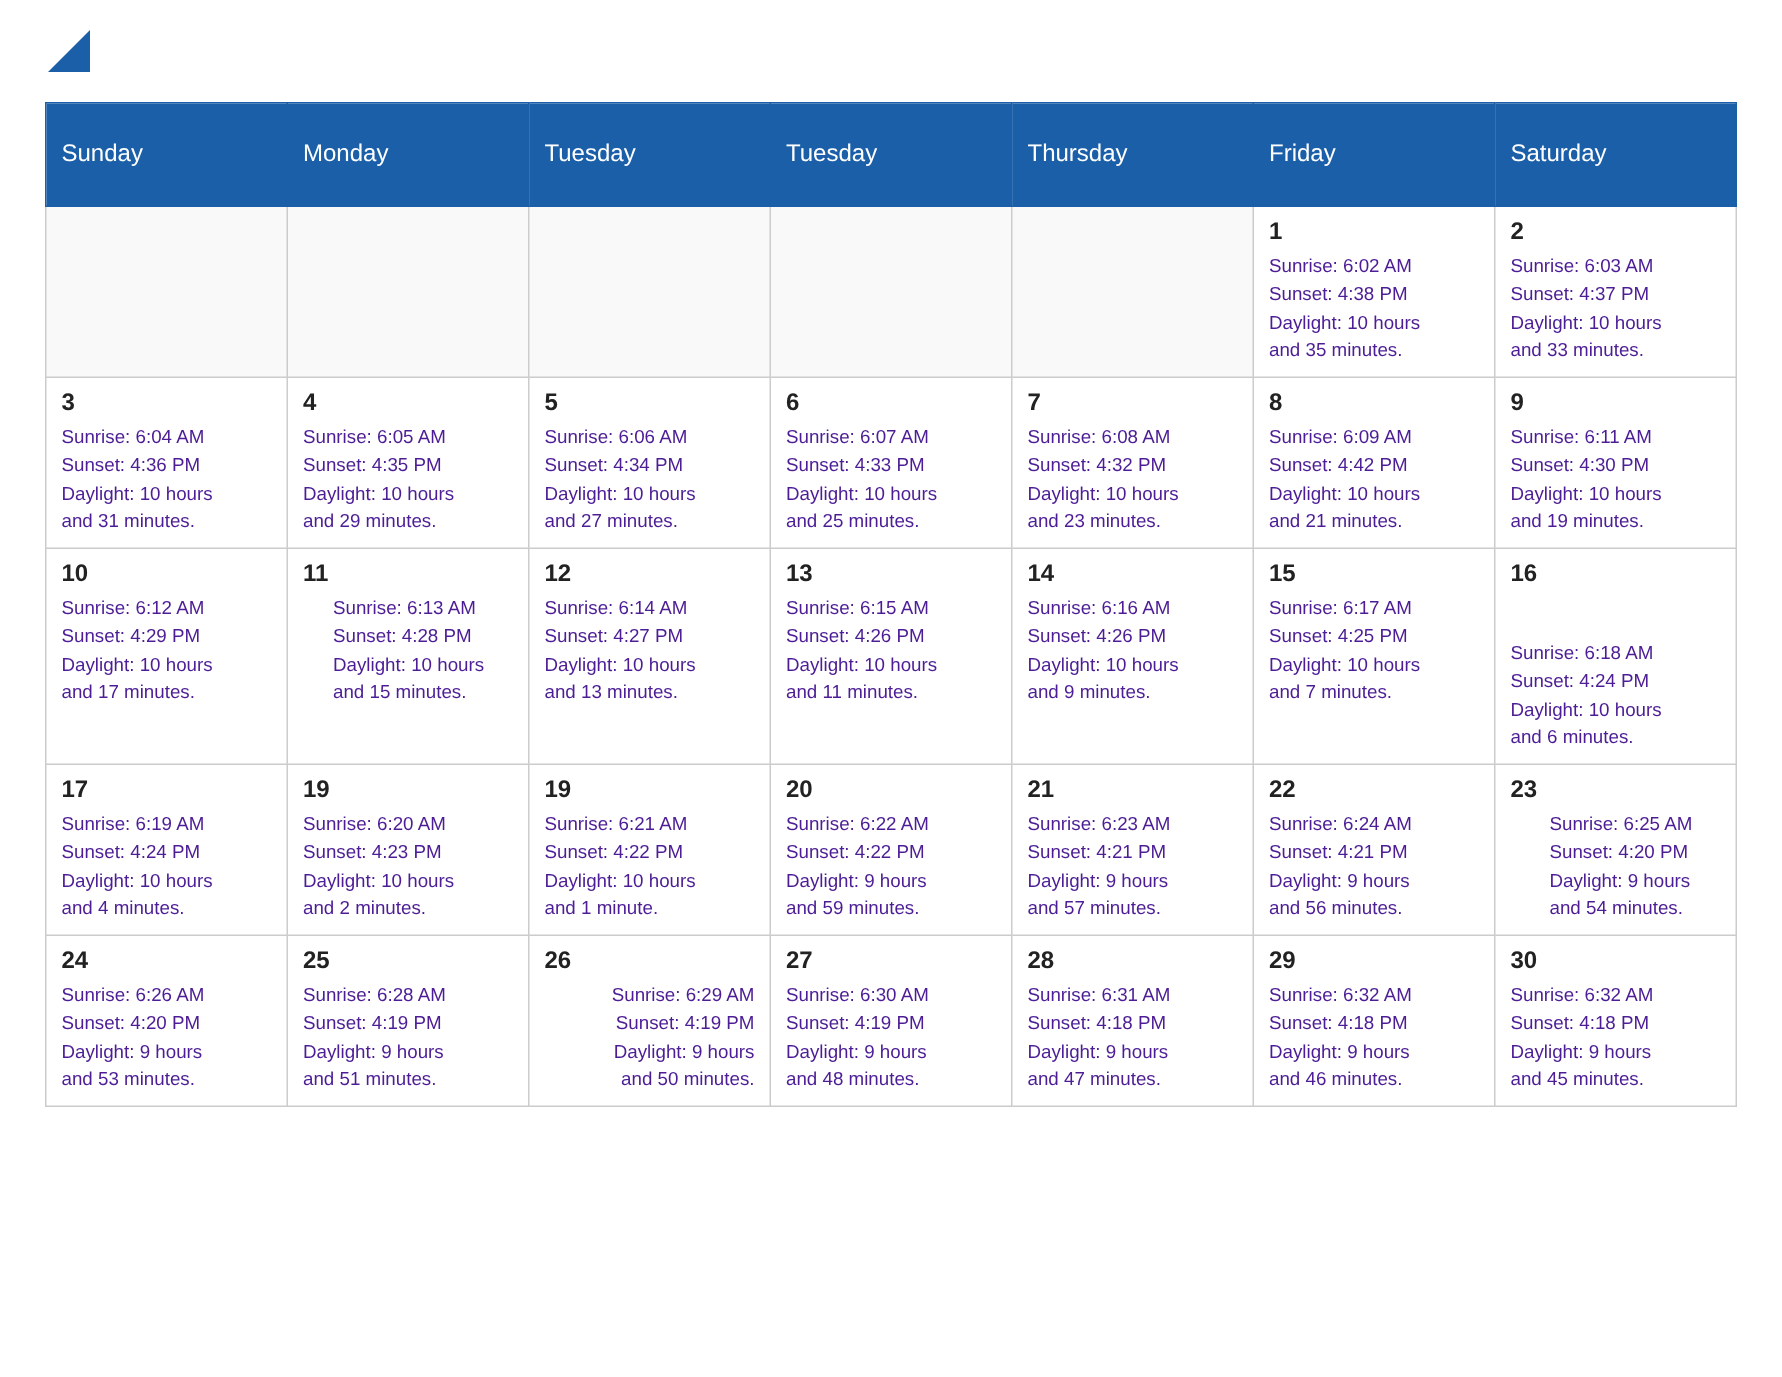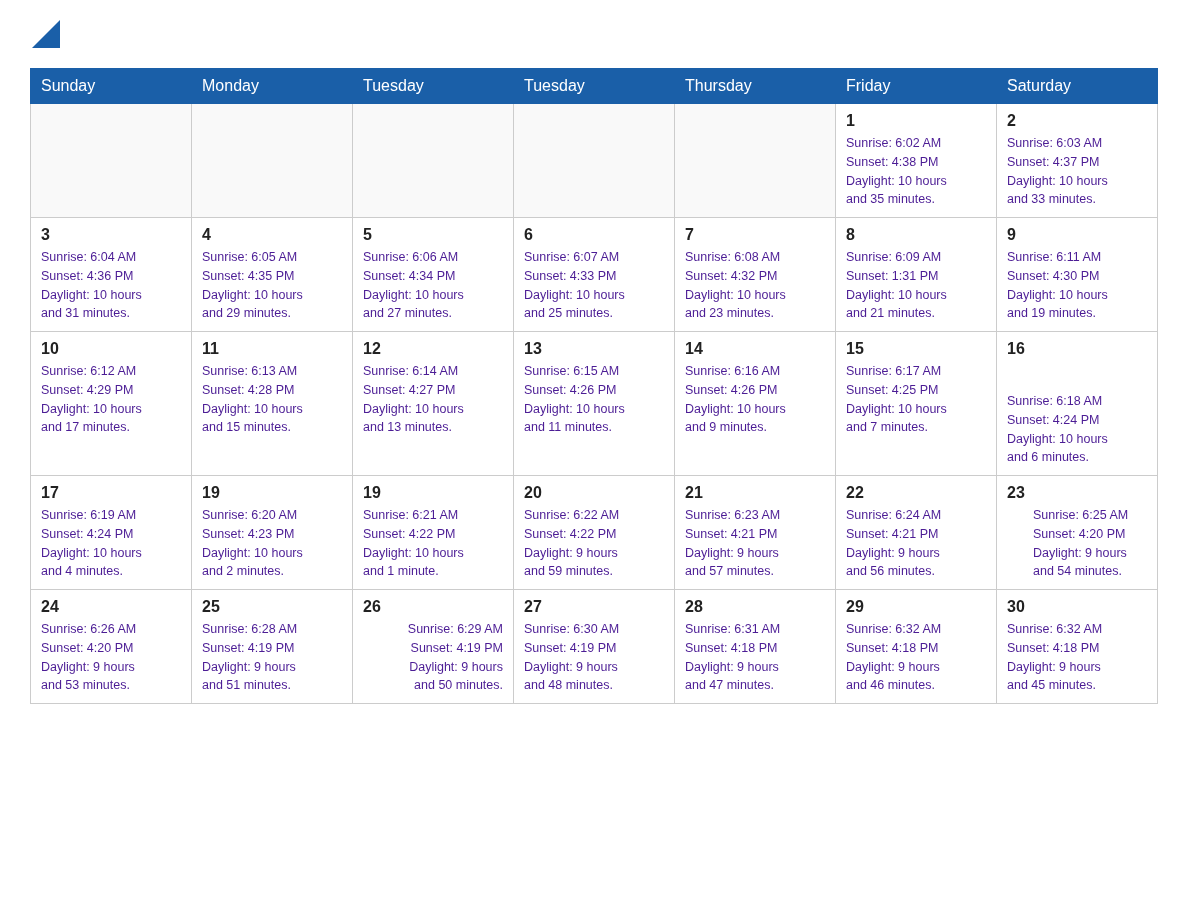--- a/index.html
+++ b/index.html
@@ -44,21 +44,21 @@
       color: #555;
       margin-top: 4px;
     }
     .calendar {
       width: 100%;
       border-collapse: collapse;
     }
     .calendar th {
       background: #1a5fa8;
       color: #fff;
-      padding: 8px 10px;
+      padding: 25px 10px;
       text-align: left;
       font-size: 16px;
       font-weight: normal;
       border: 1px solid #1a5fa8;
     }
     .calendar td {
       vertical-align: top;
       padding: 8px 10px;
       border: 1px solid #ccc;
       width: 14.28%;
@@ -162,21 +162,21 @@
         <td>
           <div class="day-number">7</div>
           <div class="day-info" style="white-space: pre-line;">Sunrise: 6:08 AM
 Sunset: 4:32 PM
 Daylight: 10 hours
 and 23 minutes.</div>
         </td>
         <td>
           <div class="day-number">8</div>
           <div class="day-info" style="white-space: pre-line;">Sunrise: 6:09 AM
-Sunset: 1:31 PM
+Sunset: 4:42 PM
 Daylight: 10 hours
 and 21 minutes.</div>
         </td>
         <td>
           <div class="day-number">9</div>
           <div class="day-info" style="white-space: pre-line;">Sunrise: 6:11 AM
 Sunset: 4:30 PM
 Daylight: 10 hours
 and 19 minutes.</div>
         </td>
@@ -184,21 +184,21 @@
       <tr>
         <td>
           <div class="day-number">10</div>
           <div class="day-info" style="white-space: pre-line;">Sunrise: 6:12 AM
 Sunset: 4:29 PM
 Daylight: 10 hours
 and 17 minutes.</div>
         </td>
         <td>
           <div class="day-number">11</div>
-          <div class="day-info" style="white-space: pre-line;">Sunrise: 6:13 AM
+          <div class="day-info" style="white-space: pre-line; margin-left: 20px;">Sunrise: 6:13 AM
 Sunset: 4:28 PM
 Daylight: 10 hours
 and 15 minutes.</div>
         </td>
         <td>
           <div class="day-number">12</div>
           <div class="day-info" style="white-space: pre-line;">Sunrise: 6:14 AM
 Sunset: 4:27 PM
 Daylight: 10 hours
 and 13 minutes.</div>

